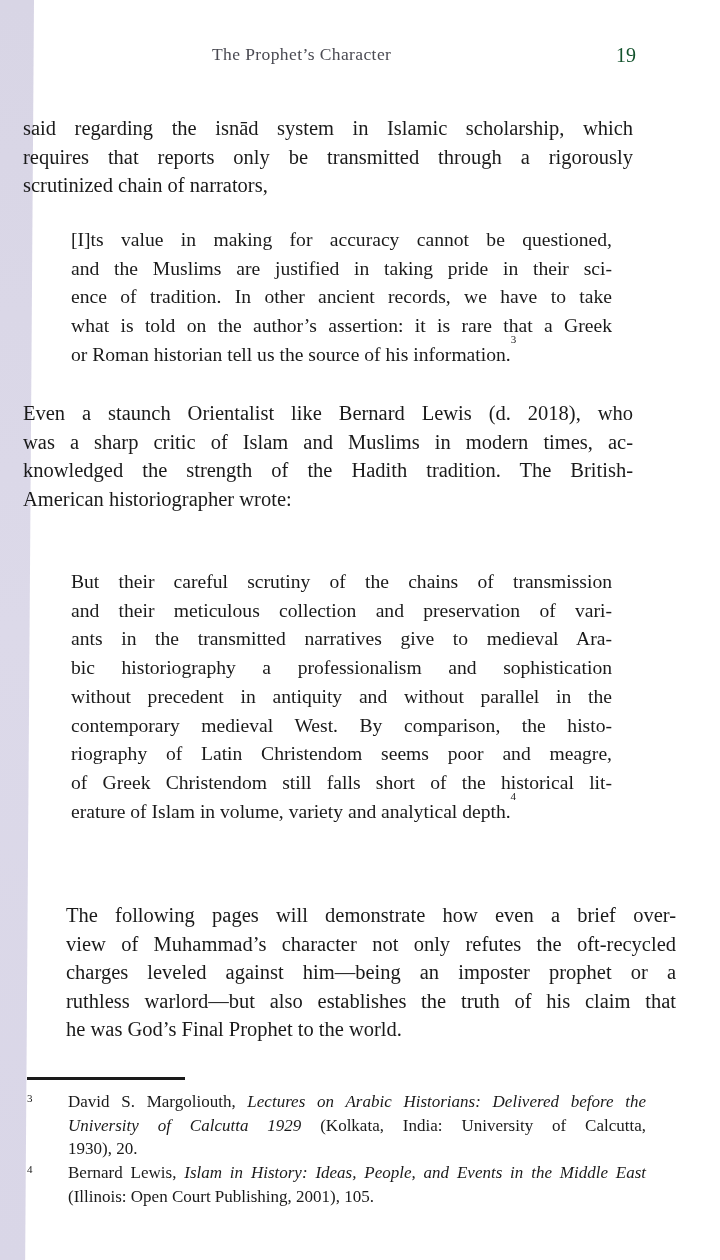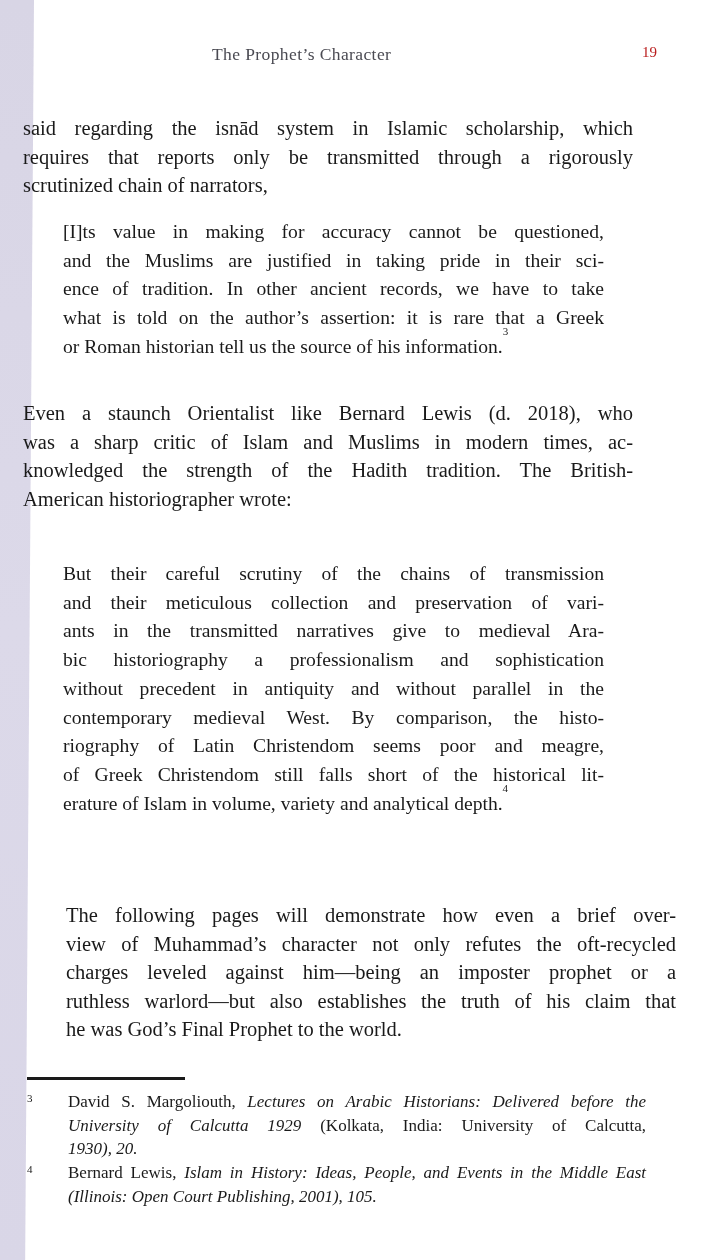--- a/index.html
+++ b/index.html
@@ -41,45 +41,45 @@
   .running-title {
     position: absolute;
     left: 212px;
     top: 0;
     font-size: 17.5px;
     letter-spacing: 0.4px;
     color: #4a4a52;
   }
   .page-number {
     position: absolute;
-    left: 642px;
-    top: 0;
-    font-size: 15px;
-    color: #b91c1c;
+    left: 616px;
+    top: 0;
+    font-size: 20px;
+    color: #14532d;
   }
   .body-para {
     position: absolute;
     left: 23px;
     width: 610px;
     font-size: 20.5px;
     line-height: 28.6px;
     text-align: justify;
     text-align-last: left;
     margin: 0;
     color: #1a1a1a;
   }
   .block-quote {
     position: absolute;
     left: 63px;
     width: 541px;
     font-size: 19.6px;
     line-height: 28.7px;
     text-align: justify;
     text-align-last: left;
-    margin: 0;
+    margin: 8px;
     color: #1a1a1a;
   }
   .line {
     display: block;
     white-space: nowrap;
     text-align-last: justify;
   }
   .line.last {
     text-align-last: left;
   }
@@ -117,21 +117,20 @@
     position: absolute;
     left: 68px;
     width: 578px;
     top: 0;
   }
   .footnote-text .line {
     text-align-last: justify;
   }
   .footnote-text .line.last {
     text-align-last: left;
-    font-style: italic;
   }
   .it {
     font-style: italic;
   }
 </style>
 </head>
 <body>
 
 <div class="edge-strip"></div>
 

